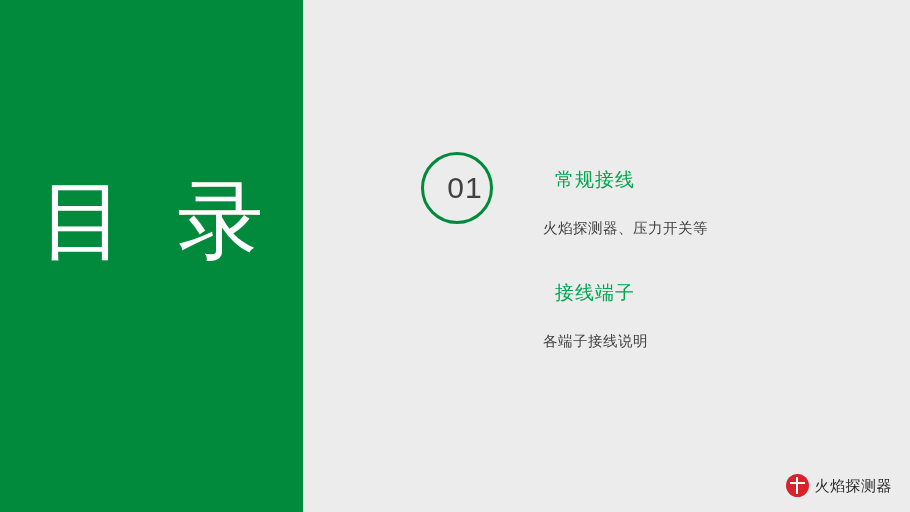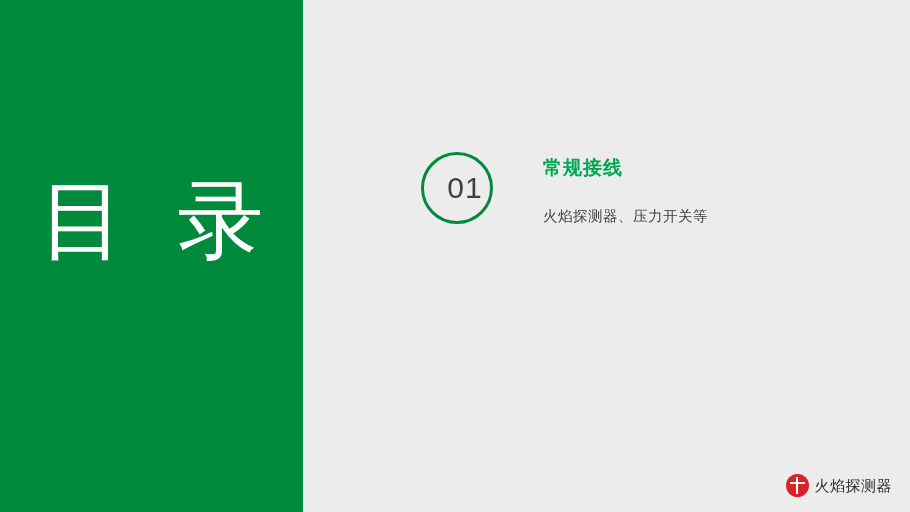--- a/index.html
+++ b/index.html
@@ -90,24 +90,24 @@
   }
   .toc-text {
     position: absolute;
     left: 122px;
     top: 3px;
     width: 348px;
   }
   .toc-heading {
     font-size: 19px;
     color: #00a650;
-    font-weight: bold;
+    font-weight: normal;
     letter-spacing: 1px;
     line-height: 26px;
-    margin: 0;
+    margin: 12px;
   }
   .toc-sub {
     font-size: 14.5px;
     color: #3f3f3f;
     line-height: 22px;
     margin: 24px 0 0 0;
     letter-spacing: 0.5px;
   }
   .brand {
     position: absolute;
@@ -170,20 +170,24 @@
         <div class="toc-badge">
           <div class="toc-badge-num">01</div>
         </div>
         <div class="toc-text">
           <p class="toc-heading">常规接线</p>
           <p class="toc-sub">火焰探测器、压力开关等</p>
         </div>
       </div>
 
       <div class="toc-item">
+        <div class="toc-text">
+          <p class="toc-heading">接线端子</p>
+          <p class="toc-sub">各端子接线说明</p>
+        </div>
       </div>
 
     </div>
 
     <div class="brand">
       <span class="brand-logo"></span>
       <span class="brand-name">火焰探测器</span>
     </div>
 
   </div>

